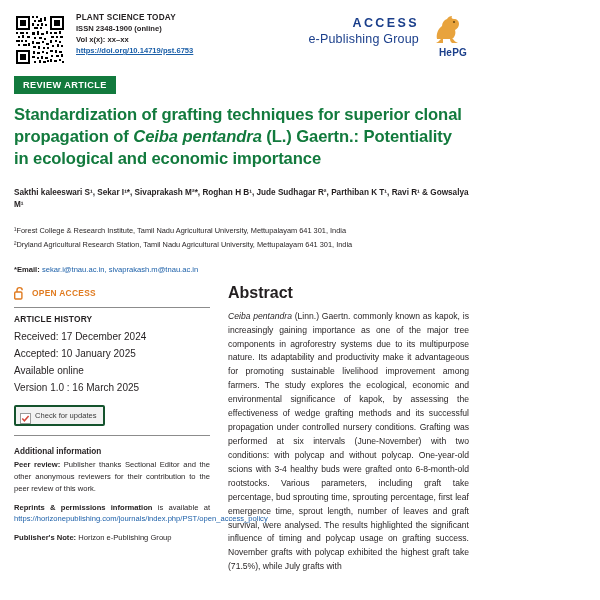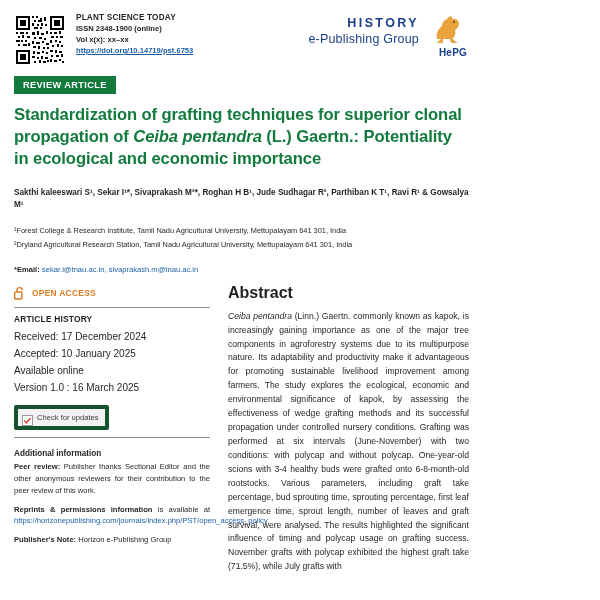--- a/index.html
+++ b/index.html
@@ -200,21 +200,21 @@
   .hist-line {
     font-size: 10px;
     color: #231f20;
     line-height: 1.72;
   }
 
   .crossmark {
     margin-top: 9px;
     display: inline-flex;
     align-items: center;
-    border: 4px solid #14532d;
+    border: 2px solid #14532d;
     border-radius: 2px;
     background: #f2f2f2;
     padding: 3px 6px 3px 4px;
   }
   .crossmark-icon {
     width: 11px; height: 11px;
     margin-right: 4px;
   }
   .crossmark-text {
     font-size: 7.6px;
@@ -353,21 +353,21 @@
 
     <div class="journal-block">
       <div class="journal-title">PLANT SCIENCE TODAY</div>
       <div class="journal-line">ISSN 2348-1900 (online)</div>
       <div class="journal-line">Vol x(x): xx–xx</div>
       <div class="journal-doi">https://doi.org/10.14719/pst.6753</div>
     </div>
 
     <div class="brand">
       <div class="brand-text">
-        <div class="brand-top">HISTORY</div>
+        <div class="brand-top">ACCESS</div>
         <div class="brand-bottom">e-Publishing Group</div>
       </div>
       <div class="brand-logo">
         <svg width="34" height="34" viewBox="0 0 34 34" xmlns="http://www.w3.org/2000/svg">
           <g fill="#e8a33d">
             <path d="M7 27 C6 22 8 17 12 14 C12 11 14 8 17 7 C18 5 20 4 22 4 C21 6 22 7 24 7 C27 7 29 9 29 12 C29 15 27 17 25 18 C26 21 25 25 22 27 Z"></path>
             <path d="M11 27 C9 29 8 30 6 31 L13 31 C13 30 13 28 13 27 Z"></path>
             <path d="M20 27 C20 29 21 30 22 31 L28 31 C26 30 24 29 23 27 Z"></path>
             <circle cx="24" cy="10" r="1.1" fill="#6b4a12"></circle>
           </g>

